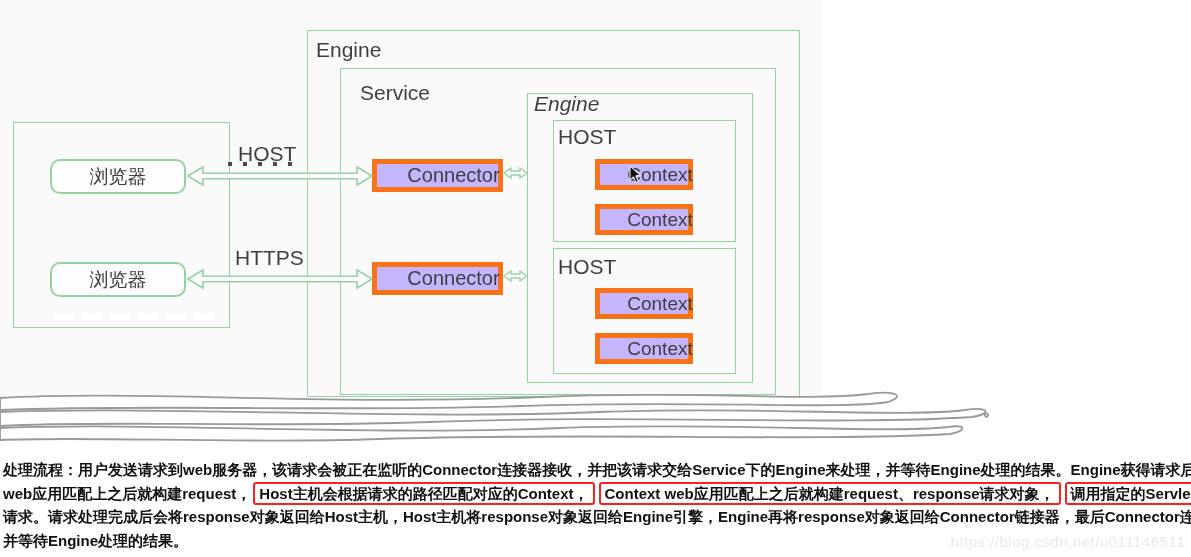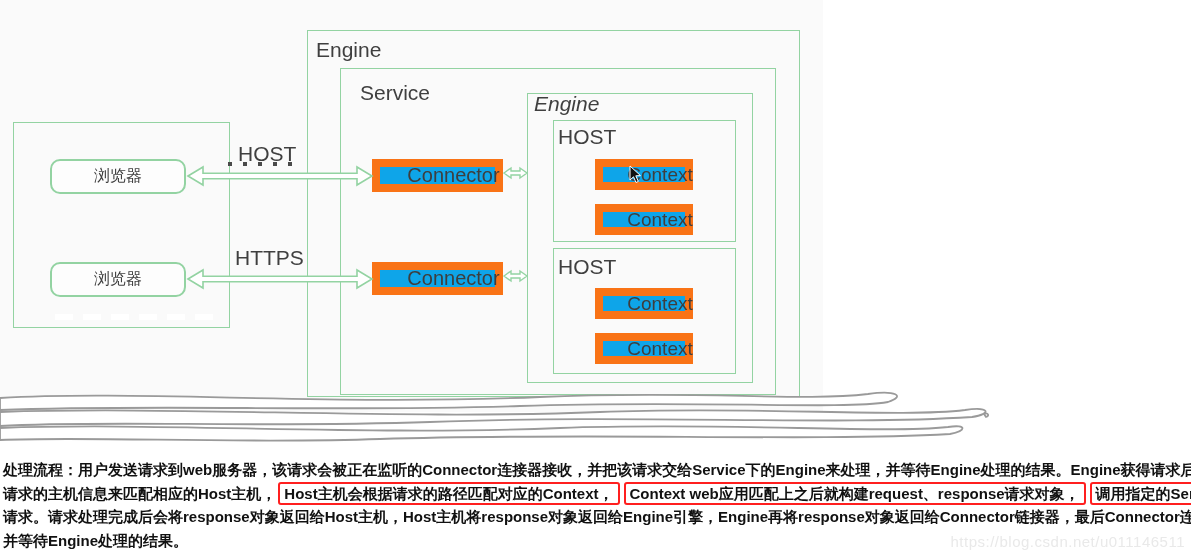--- a/index.html
+++ b/index.html
@@ -5,26 +5,26 @@
   html,body{margin:0;padding:0;background:#fff;}
   #stage{
     position:relative;width:1191px;height:557px;overflow:hidden;
     font-family:"Liberation Sans","DejaVu Sans",sans-serif;
     background:#fff;
   }
   
   .shot-bg{position:absolute;left:0;top:0;width:823px;height:412px;background:#fafafa;}
   
   .gbox{position:absolute;border:1px solid #93d3a2;box-sizing:border-box;}
-  .gbox-strong{position:absolute;border:8px solid #f97316;box-sizing:border-box;background:#0ea5e9;
+  .gbox-strong{position:absolute;border:5px solid #f97316;box-sizing:border-box;background:#c4b5fd;
     display:flex;align-items:center;justify-content:center;color:#3e3e3e;padding-left:32px;}
   .rounded{border-width:2px;border-radius:10px;background:#fdfdfd;
     display:flex;align-items:center;justify-content:center;color:#3e3e3e;}
   .dlabel{position:absolute;color:#3f3f3f;white-space:nowrap;}
-  .f21{font-size:21px;} .f20{font-size:20px;} .f19{font-size:19px;} .f18{font-size:16px;}
+  .f21{font-size:21px;} .f20{font-size:20px;} .f19{font-size:19px;} .f18{font-size:19px;}
   
   #process-text{position:absolute;left:3px;top:458px;width:1186px;color:#111;
     font-size:15px;font-weight:600;}
   .text-line{height:23.5px;line-height:23.5px;white-space:nowrap;display:flex;align-items:center;}
   .seg{display:inline-block;}
   .seg.boxed{border:2px solid #ff1f1f;border-radius:3px;padding:0 4px;margin:0 2px;
     line-height:19px;height:19px;display:inline-flex;align-items:center;}
   
   #watermark{position:absolute;right:6px;top:533px;font-size:15px;color:#e9e9e9;
     letter-spacing:.5px;}
@@ -110,21 +110,21 @@
                C800,56 600,46 380,53 C240,58 90,50 0,54 Z"></path>
       <path d="M984,28 C988,26 990,30 986,31 Z"></path>
     </g>
   </svg>
 
   <div id="process-text">
       <div class="text-line">
         <span class="seg">处理流程：用户发送请求到web服务器，该请求会被正在监听的Connector连接器接收，并把该请求交给Service下的Engine来处理，并等待Engine处理的结果。Engine获得请求后会根据</span>
       </div>
       <div class="text-line">
-        <span class="seg">请求的主机信息来匹配相应的Host主机，</span>
+        <span class="seg">web应用匹配上之后就构建request，</span>
         <span class="seg boxed">Host主机会根据请求的路径匹配对应的Context，</span>
         <span class="seg boxed">Context web应用匹配上之后就构建request、response请求对象，</span>
         <span class="seg boxed">调用指定的Servlet来处理</span>
       </div>
       <div class="text-line">
         <span class="seg">请求。请求处理完成后会将response对象返回给Host主机，Host主机将response对象返回给Engine引擎，Engine再将response对象返回给Connector链接器，最后Connector连接器将</span>
       </div>
       <div class="text-line">
         <span class="seg">并等待Engine处理的结果。</span>
       </div>

